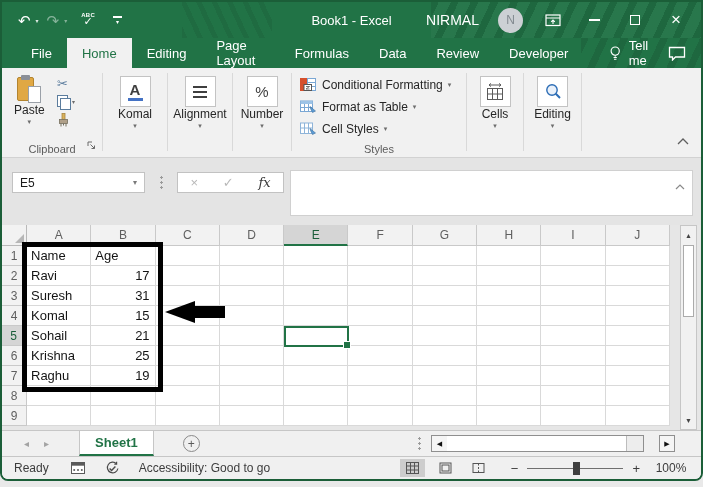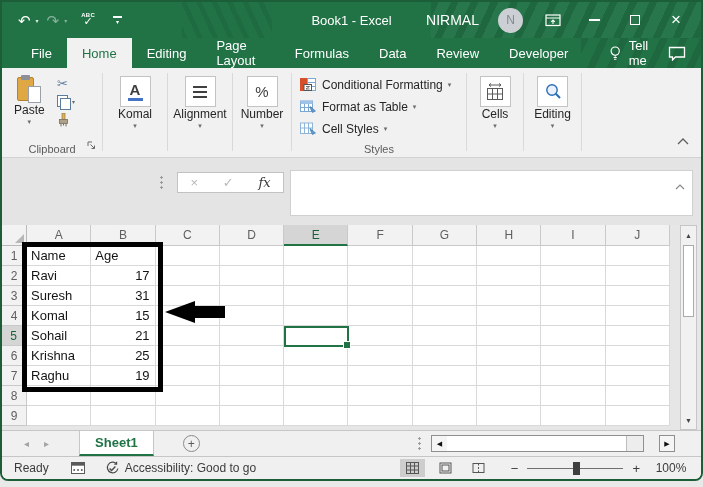--- a/index.html
+++ b/index.html
@@ -138,21 +138,21 @@
   .hs-left { width:15px; display:flex; align-items:center; justify-content:center; font-size:7px; color:#111; background:#f5f5f5; }
   .hs-thumb { width:180px; background:#fff; border-right:1px solid #bdbdbd; }
   .hs-right { margin-left:15px; margin-right:26px; width:16px; height:17px; border:1px solid #8f8f8f; background:#f5f5f5;
               display:flex; align-items:center; justify-content:center; font-size:7px; color:#111; }
 
   
   .statusbar { flex:0 0 23px; background:#f0f0f0; border-top:1px solid #c6c6c6; display:flex; align-items:center;
                font-size:12px; color:#3c3c3c; }
   .sb-ready { margin-left:12px; }
   .sb-macro { margin-left:22px; display:flex; }
-  .sb-access { margin-left:20px; display:flex; align-items:center; gap:5px; }
+  .sb-access { margin-left:20px; display:flex; align-items:center; gap:19px; }
   .sb-right { margin-left:auto; display:flex; align-items:center; margin-right:12px; }
   .viewbtn { width:25px; height:18px; display:flex; align-items:center; justify-content:center; margin-left:8px; }
   .viewbtn.active { background:#cdcdcd; }
   .zminus { margin-left:20px; font-size:13px; }
   .ztrack { margin:0 9px; width:96px; height:1px; background:#6f6f6f; position:relative; }
   .zthumb { position:absolute; left:46px; top:-6px; width:7px; height:13px; background:#3f3f3f; }
   .zplus { font-size:13px; }
   .zlabel { margin-left:13px; width:36px; text-align:center; }
 </style>
 </head>
@@ -353,20 +353,24 @@
     </div>
     <div class="rsep"></div>
     <span class="collapse">
       <svg width="12" height="7" viewBox="0 0 12 7">
           <polyline points="1,6 6,1 11,6" fill="none" stroke="#5f5f5f" stroke-width="1.3"></polyline>
         </svg>
     </span>
   </div>
 
   <div class="formula">
+    <div class="namebox">
+      <span>E5</span>
+      <span class="nbcaret">▾</span>
+    </div>
     <span class="vdots"></span>
     <div class="fxbox">
       <span class="fxcancel">×</span>
       <span class="fxenter">✓</span>
       <span class="fxfx">fx</span>
     </div>
     <div class="fmlinput"></div>
     <span class="fmlchev">
       <svg width="10" height="6" viewBox="0 0 10 6">
           <polyline points="1,5 5,1 9,5" fill="none" stroke="#8a8a8a" stroke-width="1.2"></polyline>

